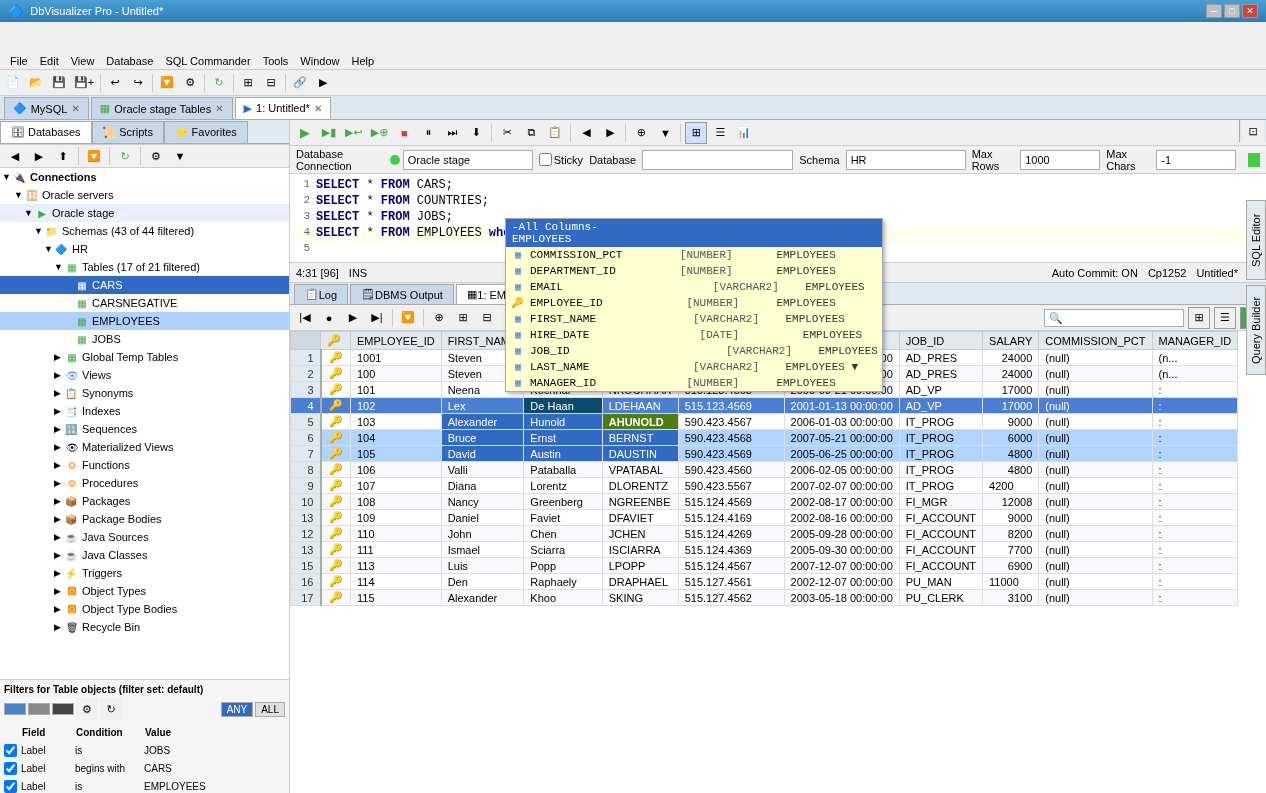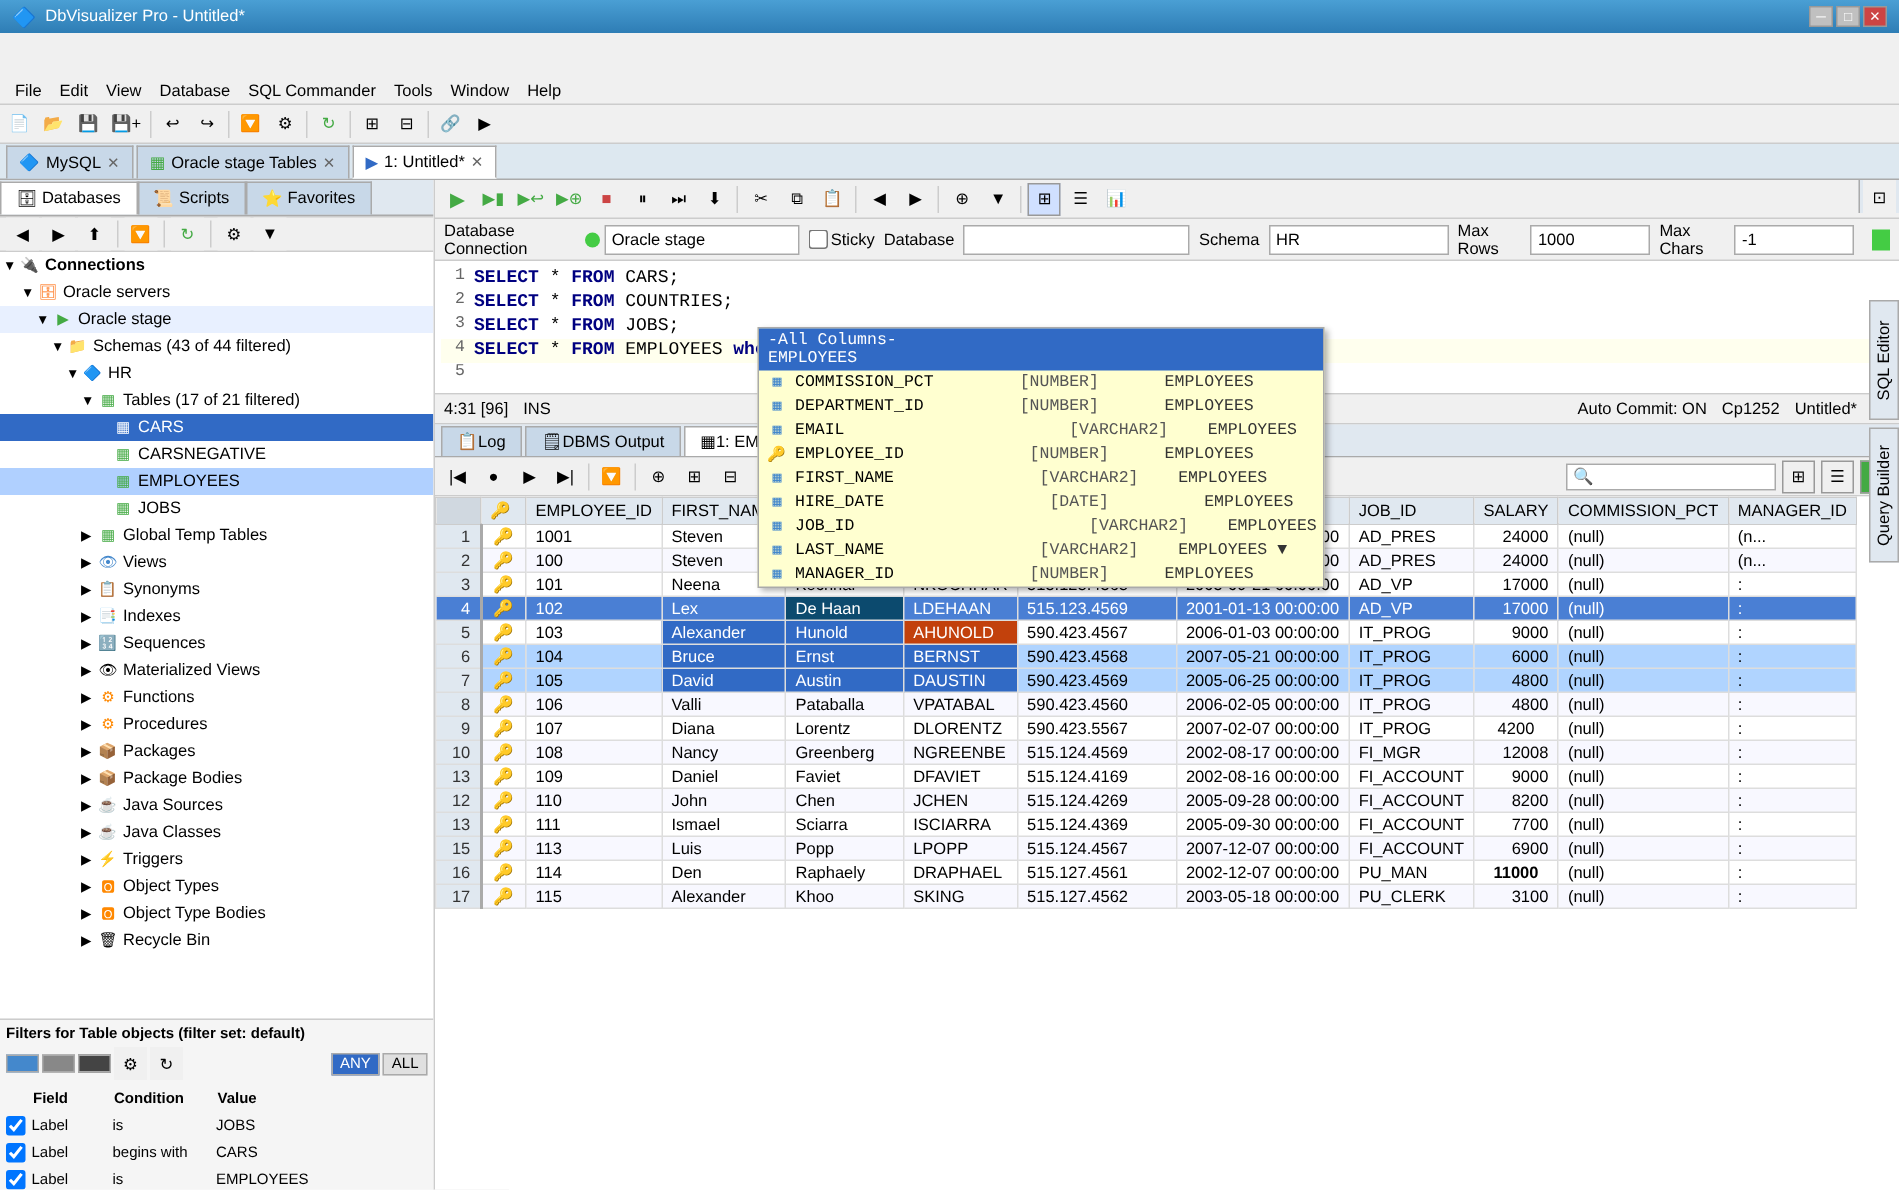--- a/index.html
+++ b/index.html
@@ -678,21 +678,21 @@
       <td style="text-align: right; background: rgb(74, 127, 212); color: white;">17000</td>
       <td style="background: rgb(74, 127, 212); color: white;">(null)</td>
       <td style="background: rgb(74, 127, 212); color: white;">:</td>
     </tr>
               <tr>
       <td class="row-num">5</td>
       <td style="color:#ddaa00;text-align:center;">🔑</td>
       <td>103</td>
       <td style="background: rgb(49, 106, 197); color: white;">Alexander</td>
       <td style="background: rgb(49, 106, 197); color: white;">Hunold</td>
-      <td style="background: #c2410c; color: white;">AHUNOLD</td>
+      <td style="background: #4d7c0f; color: white; font-weight: bold;">AHUNOLD</td>
       <td>590.423.4567</td>
       <td>2006-01-03 00:00:00</td>
       <td>IT_PROG</td>
       <td style="text-align:right;">9000</td>
       <td>(null)</td>
       <td>:</td>
     </tr>
               <tr style="background: rgb(176, 212, 255);">
       <td class="row-num">6</td>
       <td style="color:#ddaa00;text-align:center;">🔑</td>
@@ -738,21 +738,21 @@
               <tr>
       <td class="row-num">9</td>
       <td style="color:#ddaa00;text-align:center;">🔑</td>
       <td>107</td>
       <td>Diana</td>
       <td>Lorentz</td>
       <td>DLORENTZ</td>
       <td>590.423.5567</td>
       <td>2007-02-07 00:00:00</td>
       <td>IT_PROG</td>
-      <td style="text-align:center;margin-top:28px;">4200</td>
+      <td style="text-align:left;margin-top:28px;">4200</td>
       <td>(null)</td>
       <td>:</td>
     </tr>
               <tr>
       <td class="row-num">10</td>
       <td style="color:#ddaa00;text-align:center;">🔑</td>
       <td>108</td>
       <td>Nancy</td>
       <td>Greenberg</td>
       <td>NGREENBE</td>
@@ -822,21 +822,21 @@
               <tr>
       <td class="row-num">16</td>
       <td style="color:#ddaa00;text-align:center;">🔑</td>
       <td>114</td>
       <td>Den</td>
       <td>Raphaely</td>
       <td>DRAPHAEL</td>
       <td>515.127.4561</td>
       <td>2002-12-07 00:00:00</td>
       <td>PU_MAN</td>
-      <td style="text-align:center;font-weight:bold;">11000</td>
+      <td style="text-align:left;">11000</td>
       <td>(null)</td>
       <td>:</td>
     </tr>
               <tr>
       <td class="row-num">17</td>
       <td style="color:#ddaa00;text-align:center;">🔑</td>
       <td>115</td>
       <td>Alexander</td>
       <td>Khoo</td>
       <td>SKING</td>

